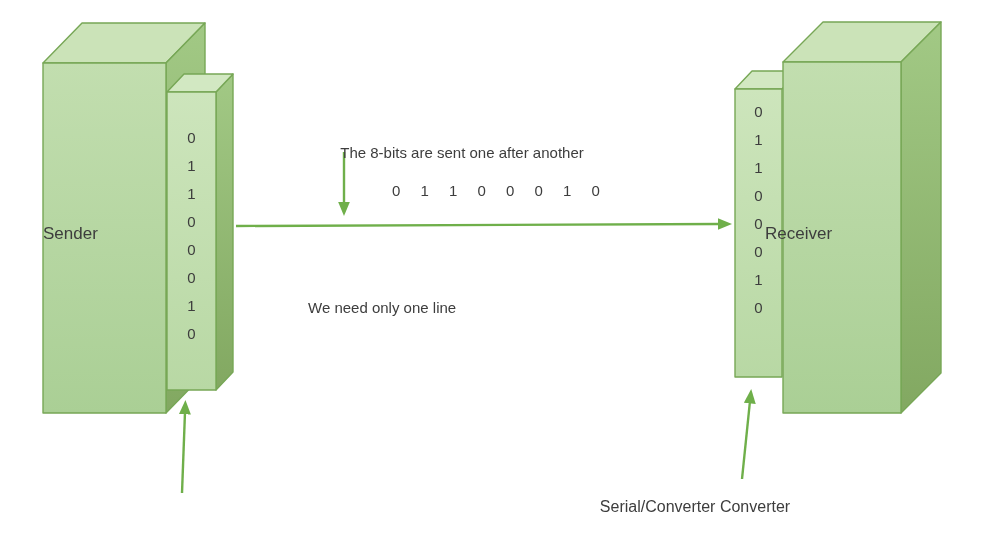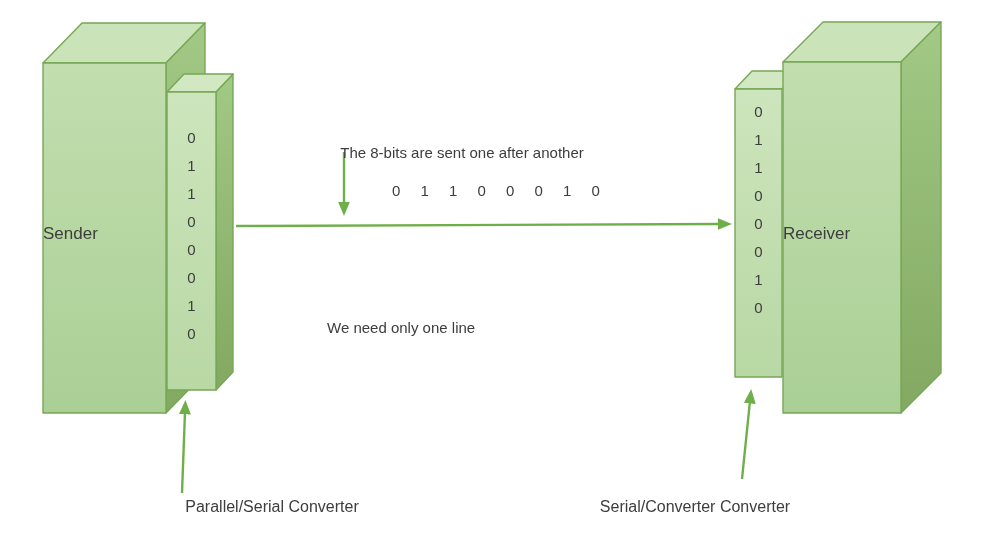--- a/index.html
+++ b/index.html
@@ -97,21 +97,21 @@
     <g stroke="#6faf4a" stroke-width="2.4" fill="none">
       <line x1="236" y1="226" x2="720" y2="224" marker-end="url(#ah)"></line>
       <line x1="344" y1="152" x2="344" y2="204" marker-end="url(#ah)"></line>
       <line x1="182" y1="493" x2="185" y2="412" marker-end="url(#ah)"></line>
       <line x1="742" y1="479" x2="750" y2="401" marker-end="url(#ah)"></line>
     </g>
   </svg>
 
   <div class="txt box-label" style="left:43px; top:224px; width:123px;">Sender</div>
 
-  <div class="txt box-label" style="left:783px; top:224px; width:118px;">Receiver</div>
+  <div class="txt box-label" style="left:765px; top:224px; width:118px;">Receiver</div>
 
   <div class="txt bits-col" style="left:167px; top:124px; width:49px;">
     <span>0</span>
     <span>1</span>
     <span>1</span>
     <span>0</span>
     <span>0</span>
     <span>0</span>
     <span>1</span>
     <span>0</span>
@@ -125,19 +125,18 @@
     <span>0</span>
     <span>0</span>
     <span>1</span>
     <span>0</span>
   </div>
 
   <div class="txt caption" style="left:331px; top:144px; width:262px;">The 8-bits are sent one after another</div>
 
   <div class="txt serial-bits" style="left:392px; top:182px;">0 1 1 0 0 0 1 0</div>
 
-  <div class="txt caption" style="left:327px; top:299px;margin-top:20px;">We need only one line</div>
+  <div class="txt caption" style="left:308px; top:299px;">We need only one line</div>
 
-  <div class="txt conv-label" style="left:167px; top:498px; width:210px;">Parallel/Serial Converter</div>
 
   <div class="txt conv-label" style="left:590px; top:498px; width:210px;">Serial/Converter Converter</div>
 
 </div>
 
 </body></html>

